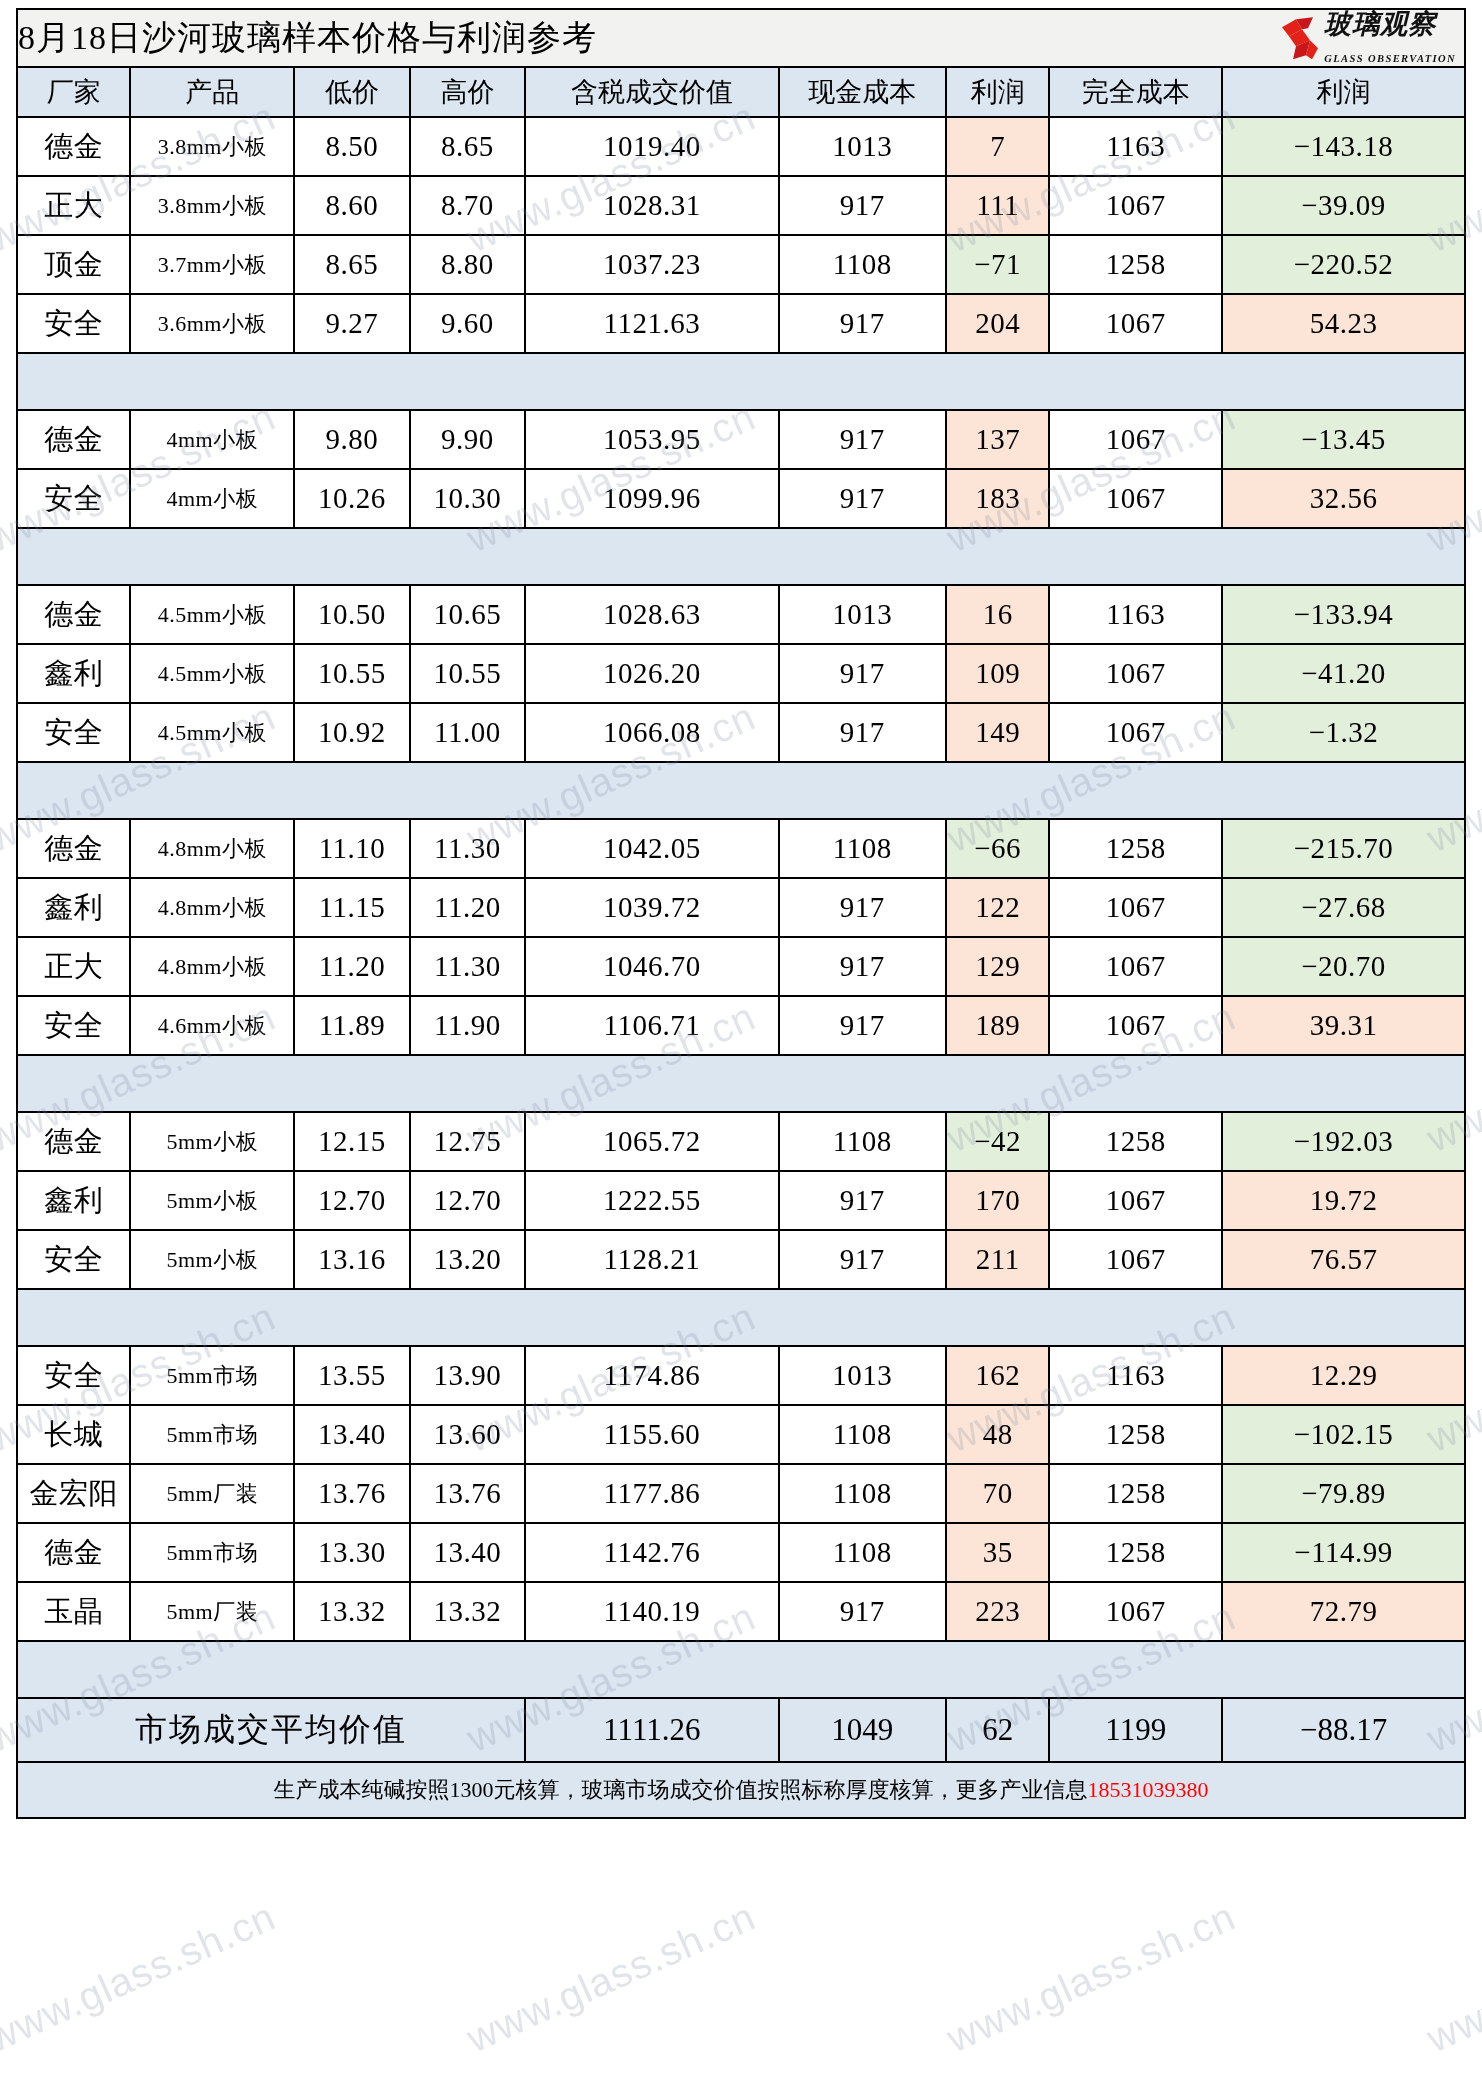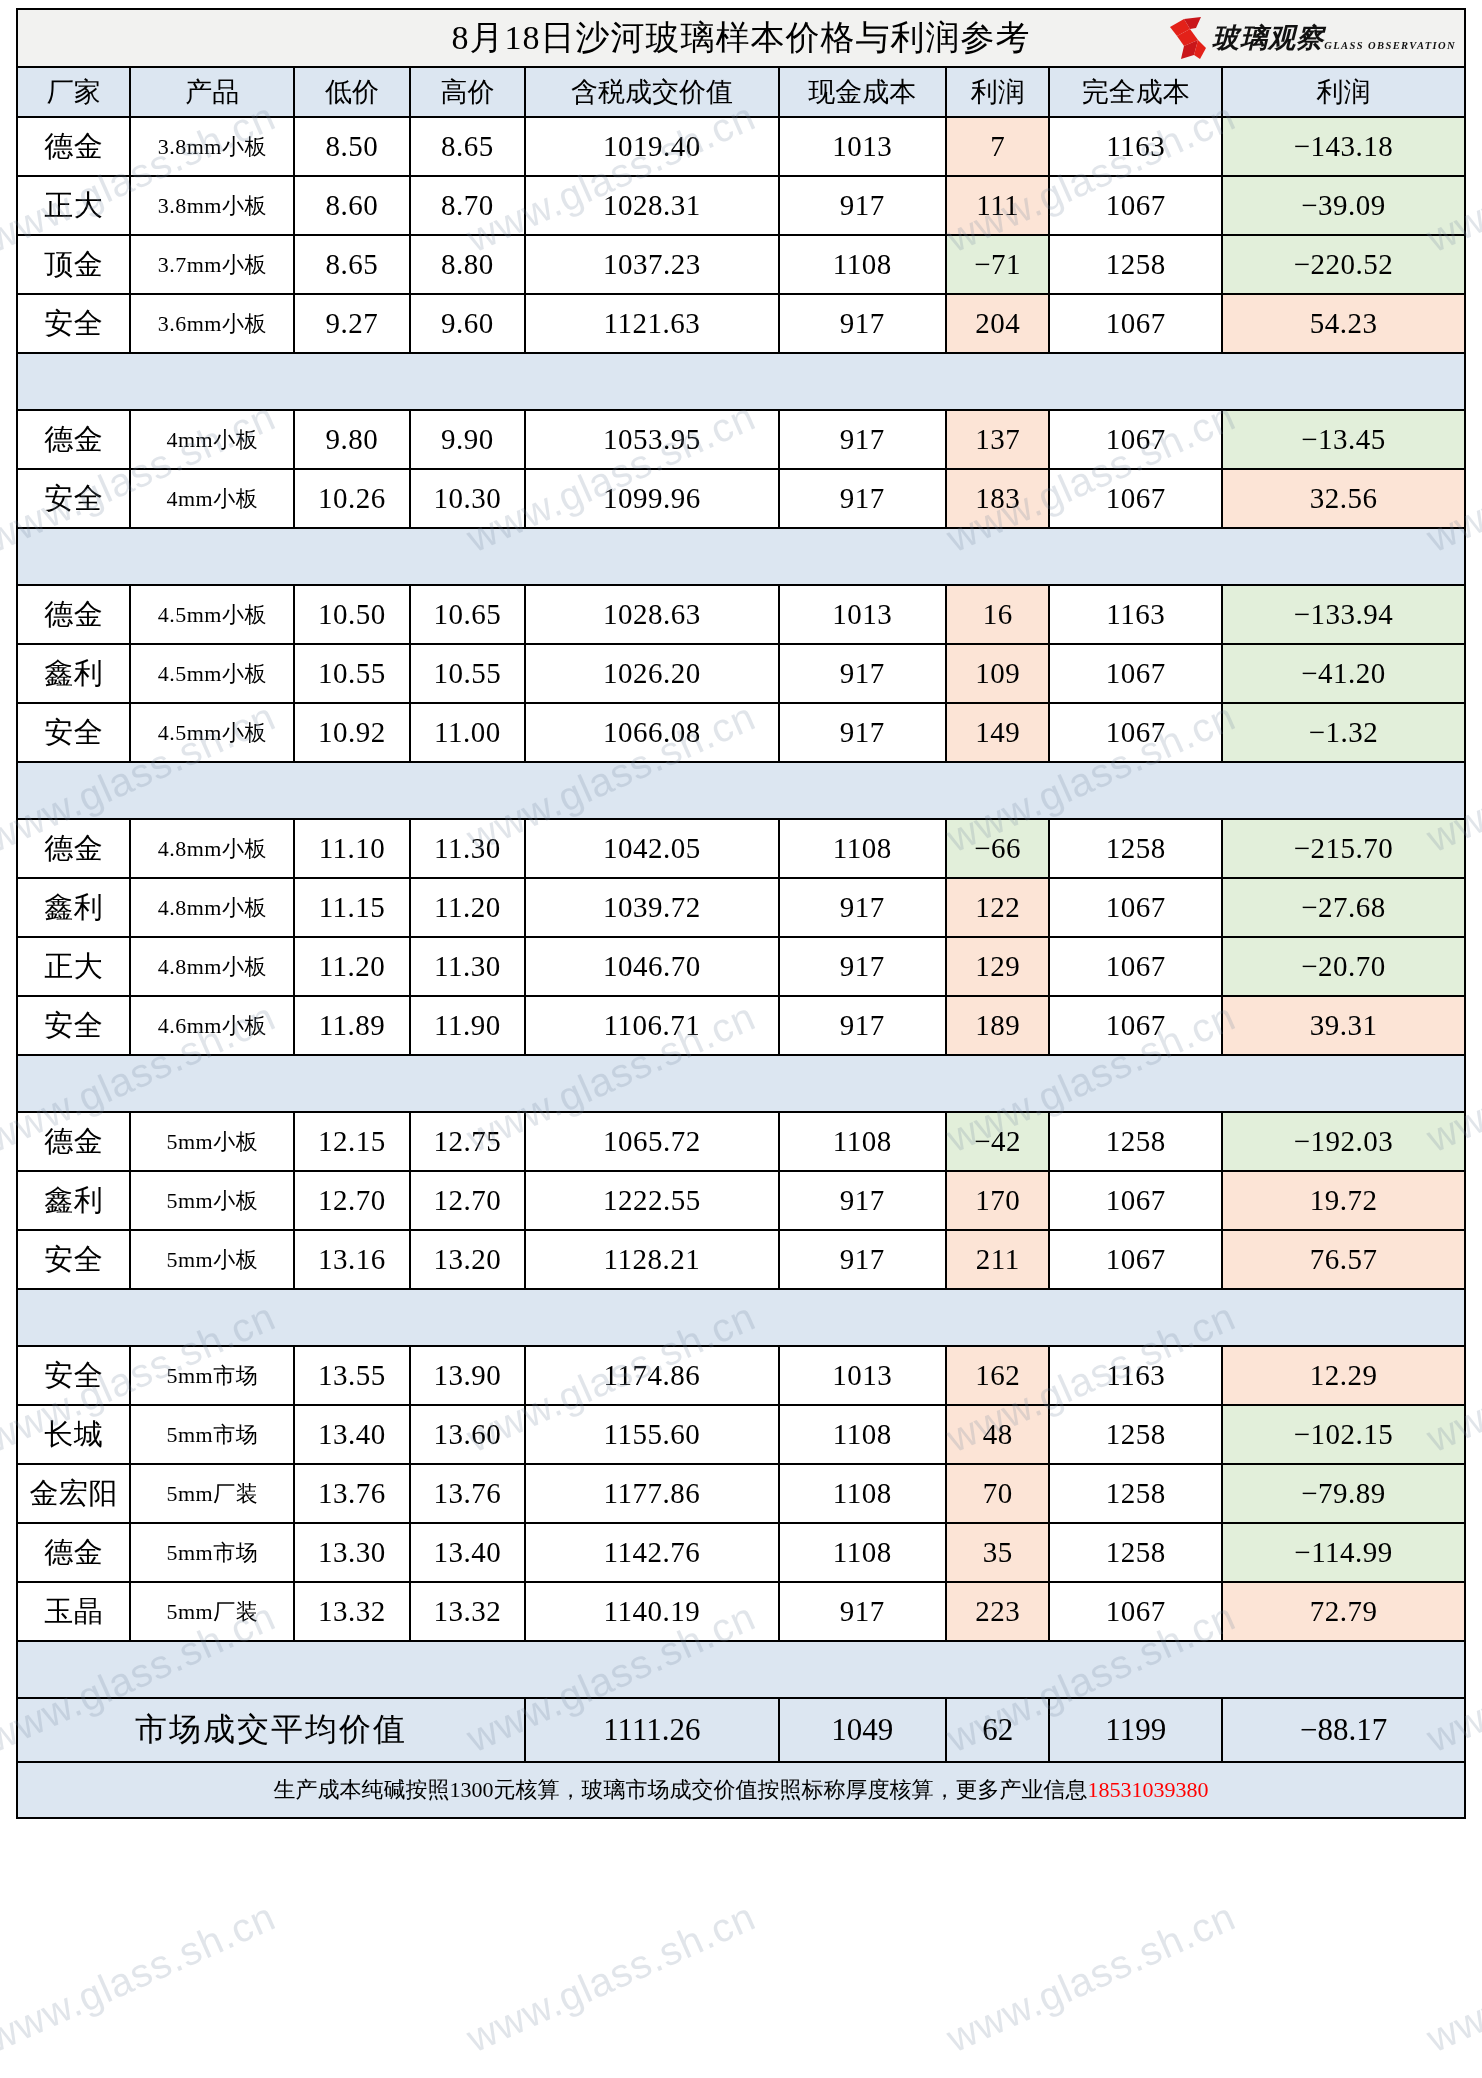--- a/index.html
+++ b/index.html
@@ -64,21 +64,20 @@
     height: 56px;
     font-size: 34px;
     font-weight: normal;
     letter-spacing: 1px;
     color: #000;
     position: relative;
   }
   .title-inner {
     display: flex;
     align-items: center;
-    justify-content: center;
     height: 44px;
     position: relative;
   }
   .title-text { line-height: 1; }
 
   
   .logo {
     position: absolute;
     right: 8px;
     top: 50%;
@@ -87,21 +86,21 @@
     align-items: center;
     gap: 4px;
   }
   .logo-mark {
     width: 40px;
     height: 46px;
     position: relative;
   }
   .logo-words {
     display: flex;
-    flex-direction: row;
+    flex-direction: column;
     align-items: flex-start;
     line-height: 1;
   }
   .logo-cn {
     font-family: "Liberation Sans", sans-serif;
     font-weight: bold;
     font-style: italic;
     font-size: 27px;
     letter-spacing: 1px;
     color: #111;

